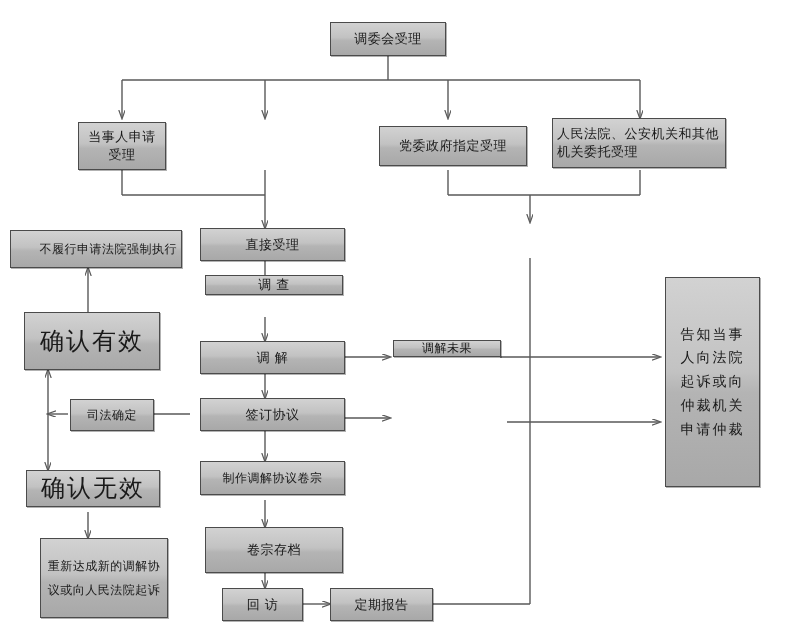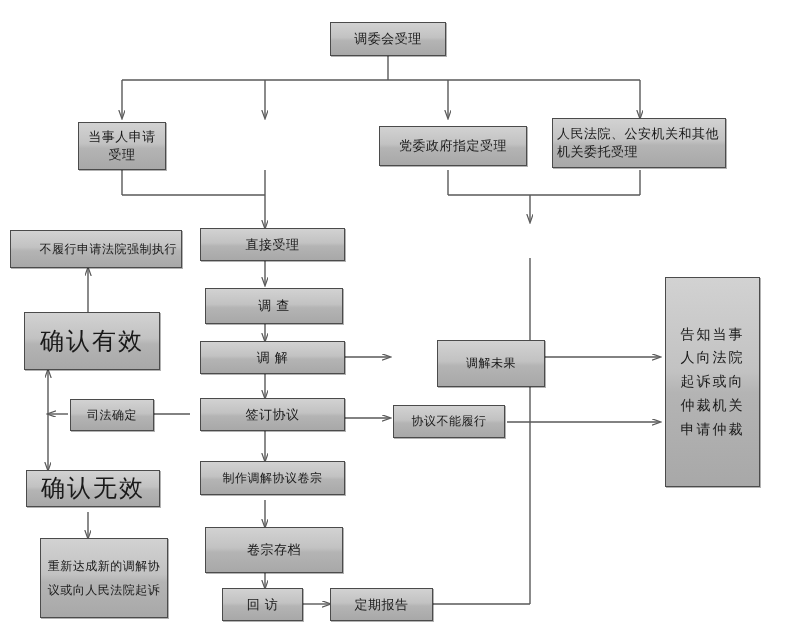--- a/index.html
+++ b/index.html
@@ -134,47 +134,44 @@
 
   <div class="node" style="left:200px; top:228px; width:145px; height:33px;">
     <span class="txt">直接受理</span>
   </div>
 
 
   <div class="node big" style="left:24px; top:312px; width:136px; height:58px;">
     <span class="txt">确认有效</span>
   </div>
 
-  <div class="node" style="left:205px; top:288px; width:138px; height:36px;">
+  <div class="node" style="left:205px; top:275px; width:138px; height:20px;">
     <span class="txt">调 查</span>
   </div>
 
   <div class="node" style="left:200px; top:341px; width:145px; height:33px;justify-content:flex-end;">
     <span class="txt">调 解</span>
   </div>
 
-  <div class="node small" style="left:393px; top:340px; width:108px; height:47px;margin-left:44px;">
+  <div class="node small" style="left:393px; top:340px; width:108px; height:17px;">
     <span class="txt">调解未果</span>
   </div>
 
   <div class="node tall" style="left:665px; top:277px; width:95px; height:210px;">
     <span class="txt">告知当事人向法院起诉或向仲裁机关申请仲裁</span>
   </div>
 
   <div class="node small" style="left:70px; top:399px; width:84px; height:32px;">
     <span class="txt">司法确定</span>
   </div>
 
   <div class="node" style="left:200px; top:398px; width:145px; height:33px;">
     <span class="txt">签订协议</span>
   </div>
 
-  <div class="node small" style="left:393px; top:405px; width:112px; height:33px;">
-    <span class="txt">协议不能履行</span>
-  </div>
 
   <div class="node big" style="left:26px; top:470px; width:134px; height:37px;">
     <span class="txt">确认无效</span>
   </div>
 
   <div class="node small" style="left:200px; top:461px; width:145px; height:34px;">
     <span class="txt">制作调解协议卷宗</span>
   </div>
 
   <div class="node" style="left:205px; top:527px; width:138px; height:46px;">

